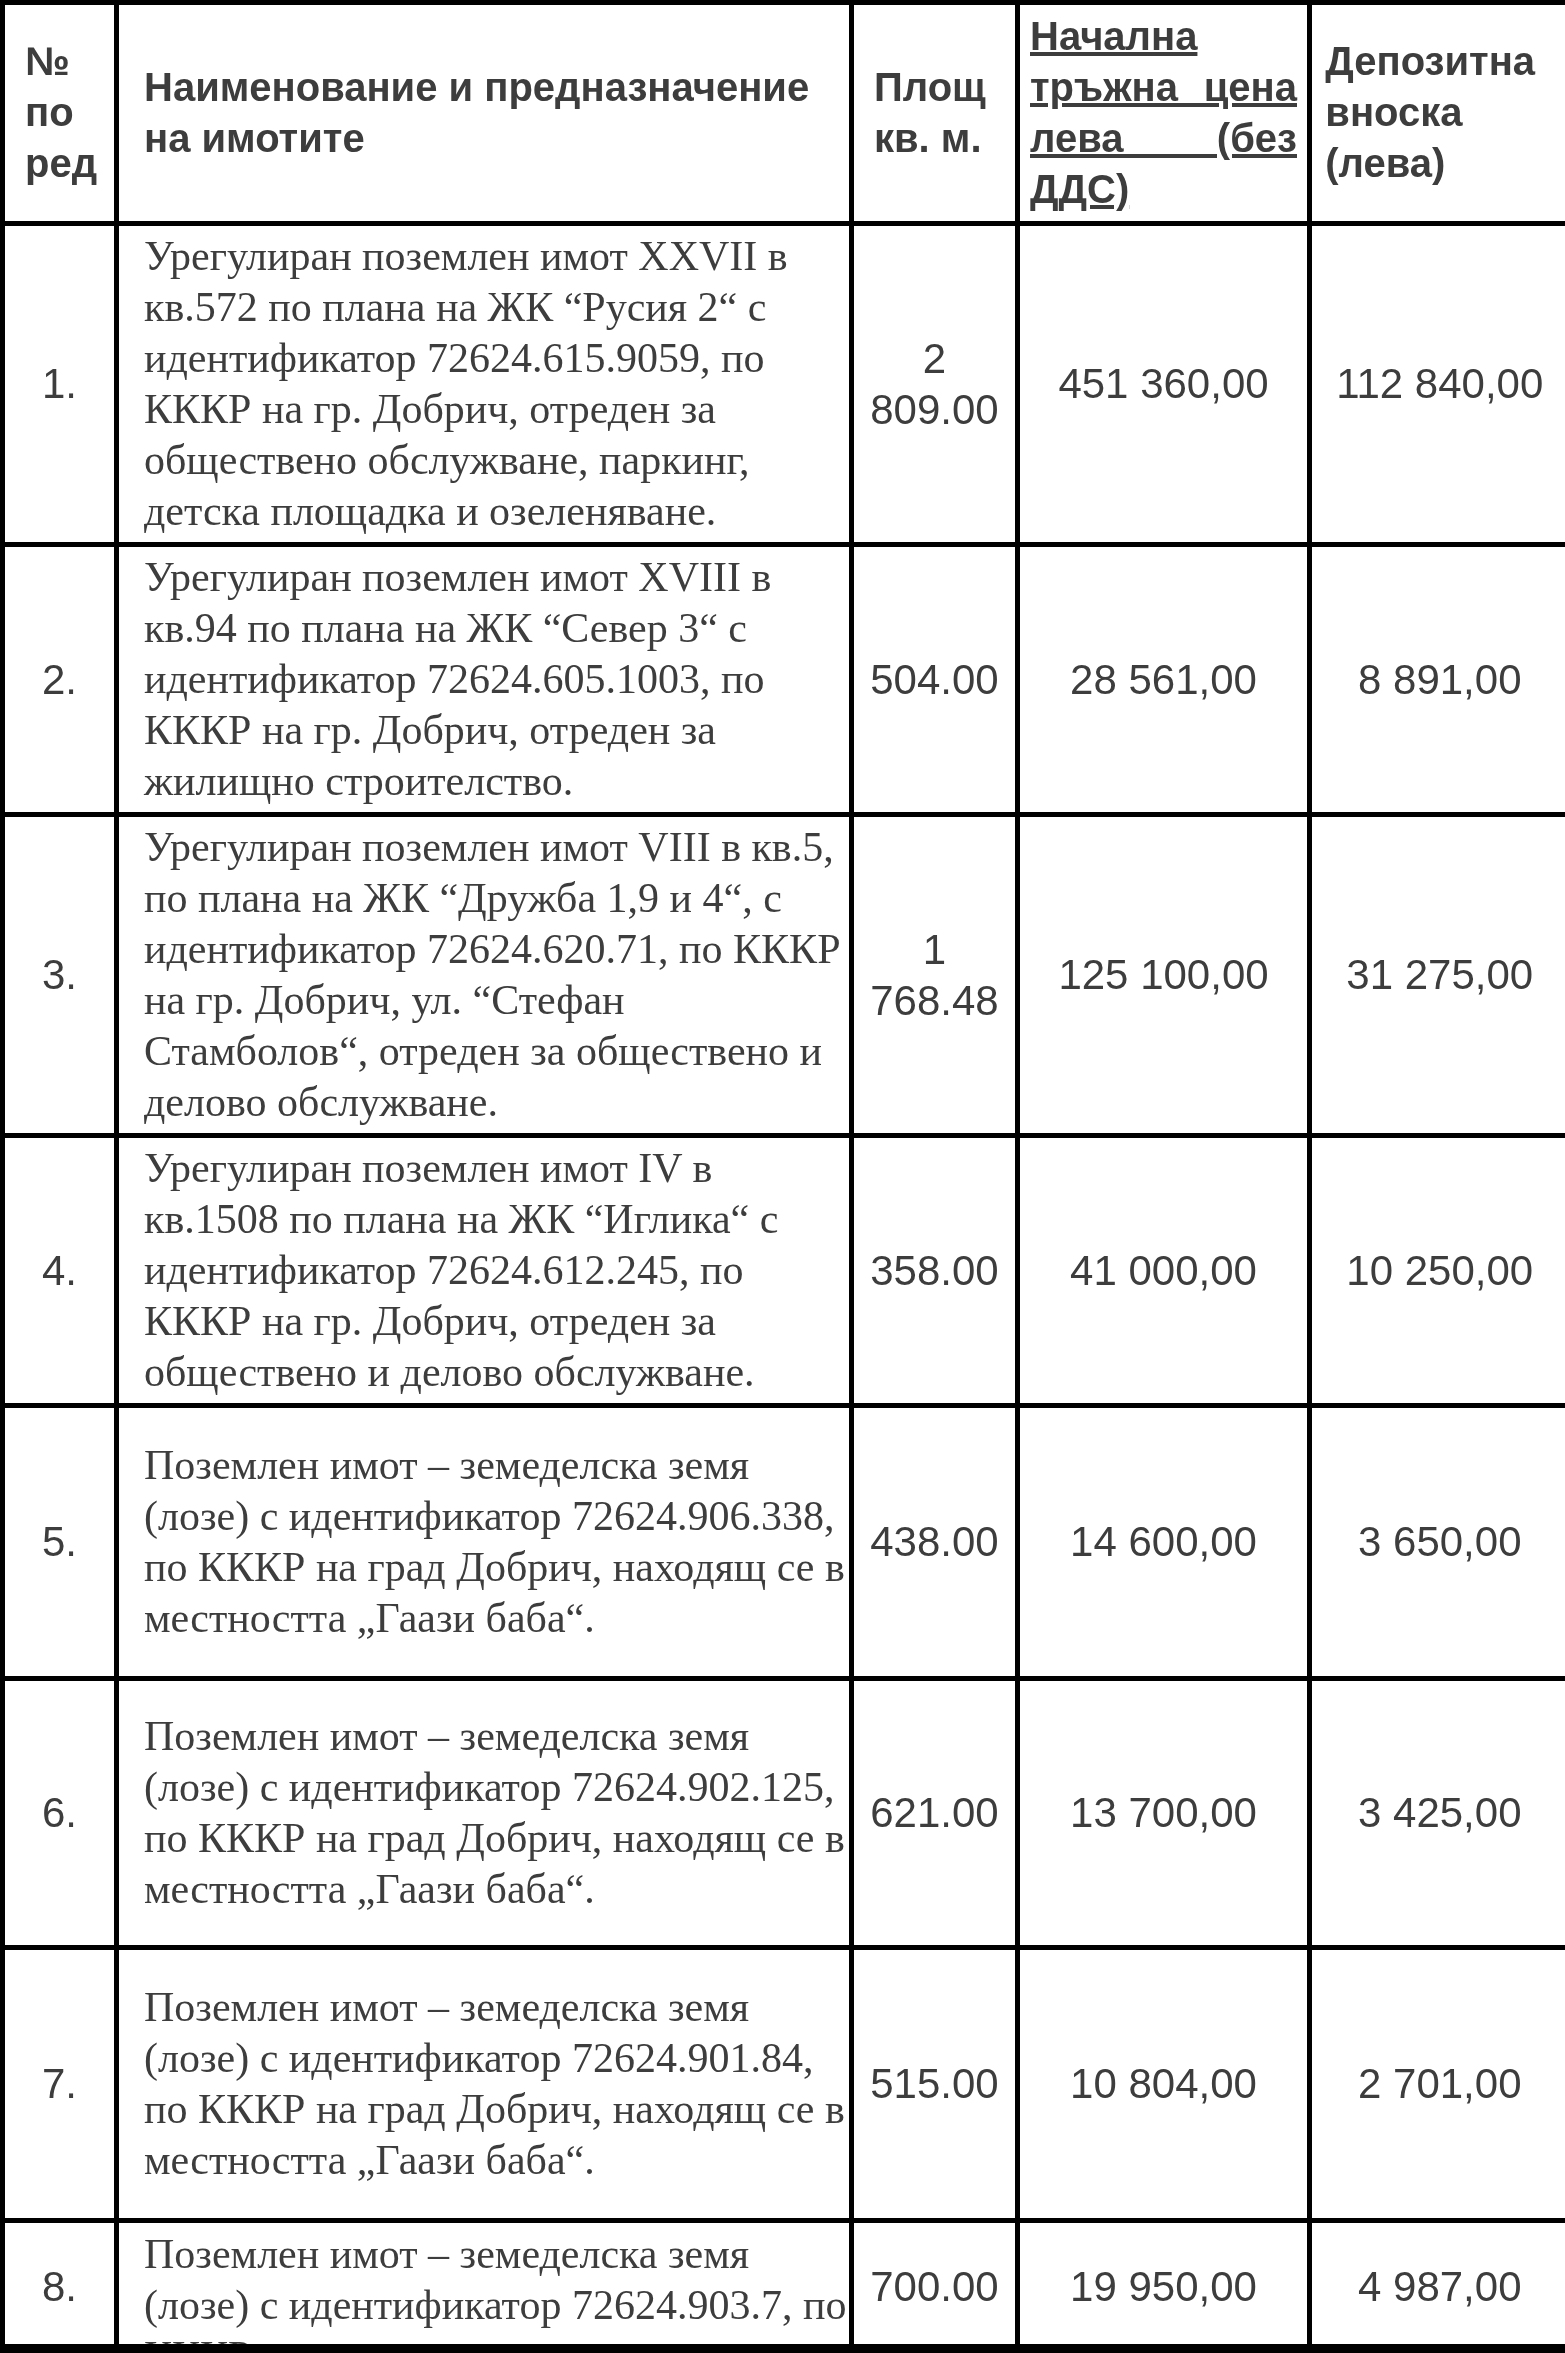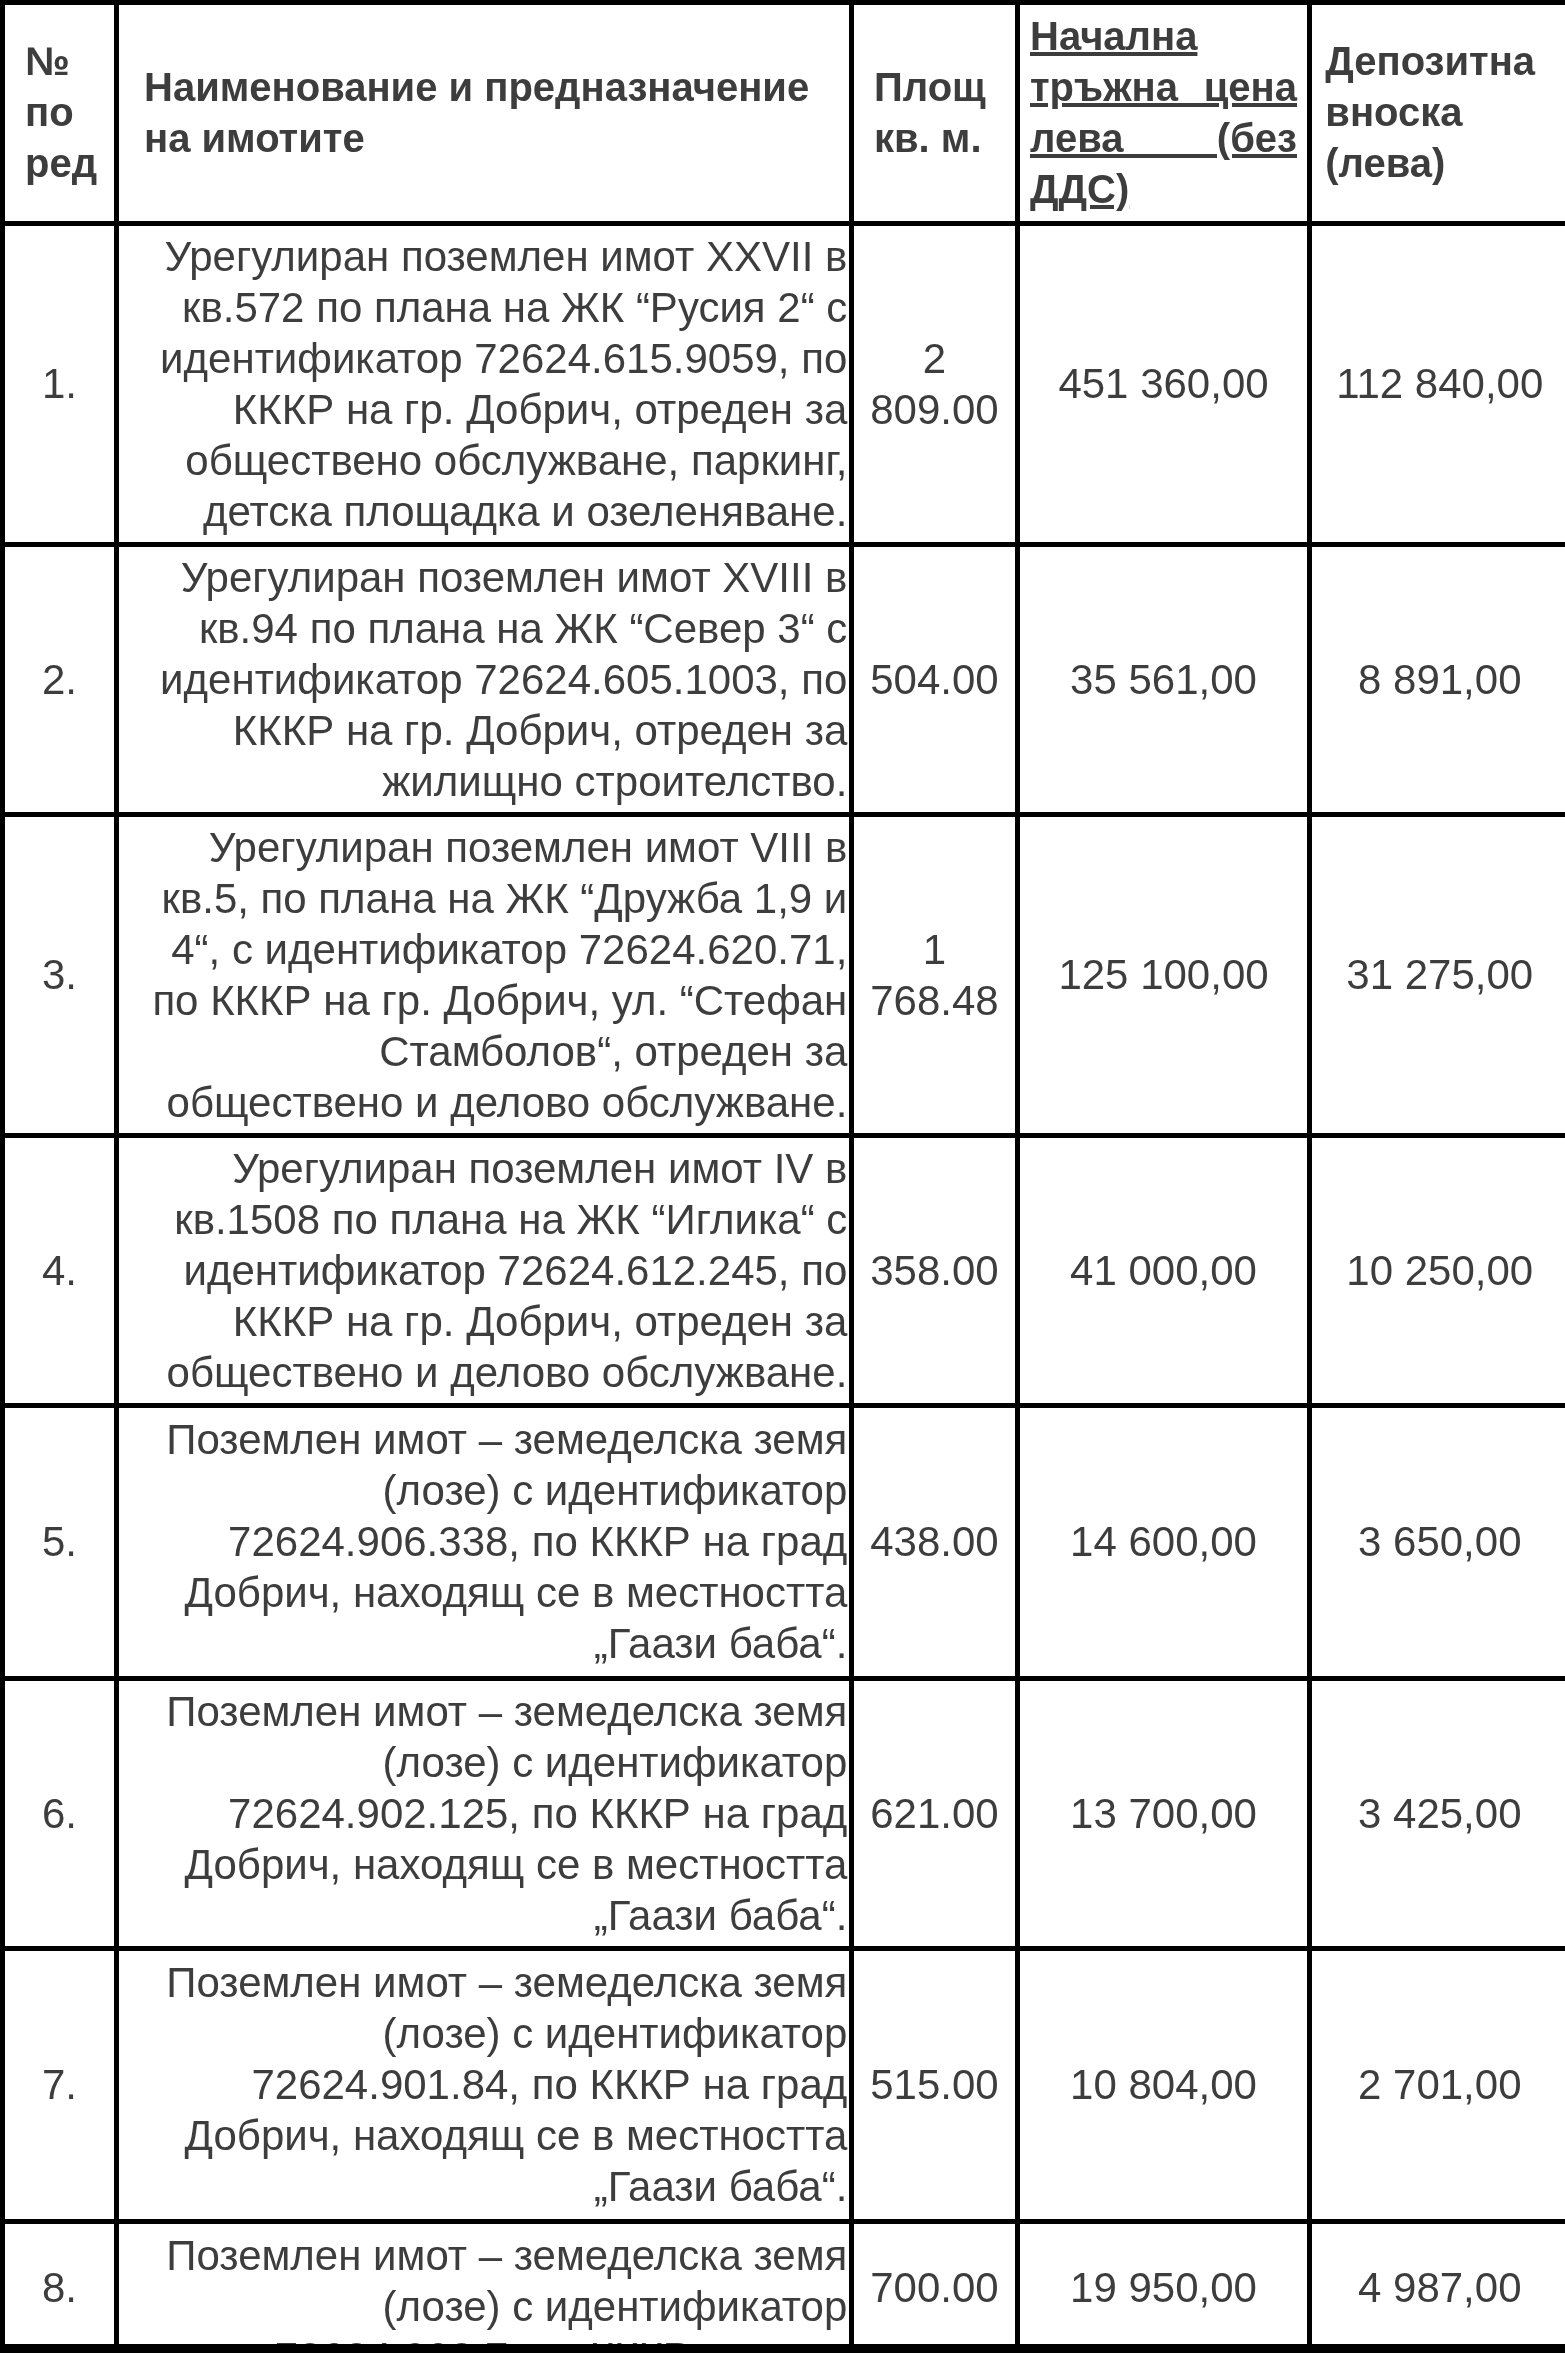--- a/index.html
+++ b/index.html
@@ -51,22 +51,23 @@
   th.h-deposit { padding-left: 13.3px; }
   td {
     font-size: 42px;
     line-height: 51px;
   }
   td.c-num {
     text-align: center;
     padding: 5px 3.3px;
   }
   td.c-desc {
-    text-align: right;
+    text-align: left;
     padding: 5px 1.7px 5px 25px;
+    font-family: Liberation Serif, serif;
   }
   td.c-area, td.c-price, td.c-deposit {
     text-align: center;
     padding: 5px 6.6px;
   }
   
   tr.cut td { vertical-align: top; }
   tr.cut td.c-desc { padding-top: 6.6px; }
   tr.cut td.c-num,
   tr.cut td.c-area,
@@ -108,21 +109,21 @@
         <td class="c-num">1.</td>
         <td class="c-desc">Урегулиран поземлен имот XXVII в кв.572 по плана на ЖК “Русия 2“ с идентификатор 72624.615.9059, по КККР на гр. Добрич, отреден за обществено обслужване, паркинг, детска площадка и озеленяване.</td>
         <td class="c-area">2 809.00</td>
         <td class="c-price">451 360,00</td>
         <td class="c-deposit">112 840,00</td>
       </tr>
       <tr style="height:263px">
         <td class="c-num">2.</td>
         <td class="c-desc">Урегулиран поземлен имот XVIII в кв.94 по плана на ЖК “Север 3“ с идентификатор 72624.605.1003, по КККР на гр. Добрич, отреден за жилищно строителство.</td>
         <td class="c-area">504.00</td>
-        <td class="c-price">35 561,00</td>
+        <td class="c-price">28 561,00</td>
         <td class="c-deposit">8 891,00</td>
       </tr>
       <tr style="height:312px">
         <td class="c-num">3.</td>
         <td class="c-desc">Урегулиран поземлен имот VIII в кв.5, по плана на ЖК “Дружба 1,9 и 4“, с идентификатор 72624.620.71, по КККР на гр. Добрич, ул. “Стефан Стамболов“, отреден за обществено и делово обслужване.</td>
         <td class="c-area">1 768.48</td>
         <td class="c-price">125 100,00</td>
         <td class="c-deposit">31 275,00</td>
       </tr>
       <tr style="height:263px">

